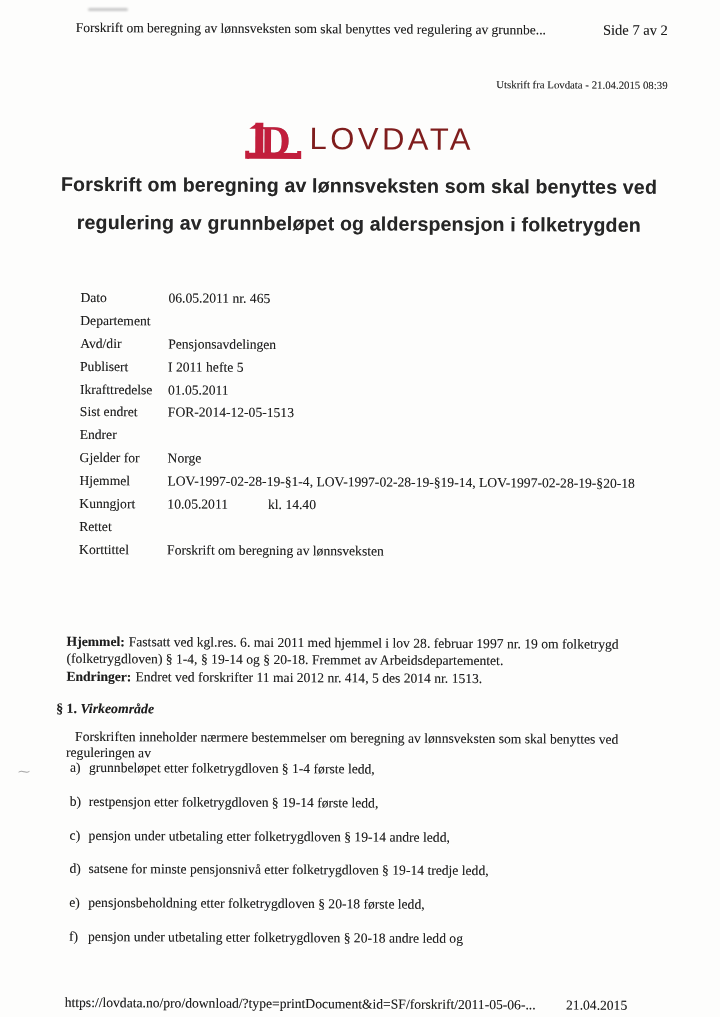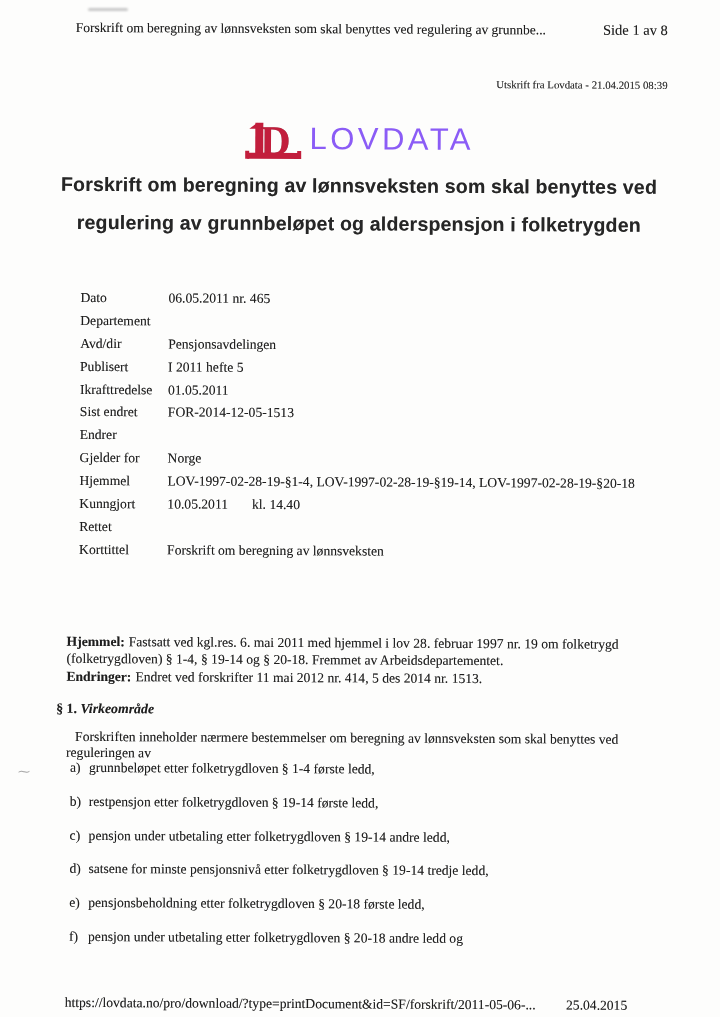--- a/index.html
+++ b/index.html
@@ -24,37 +24,37 @@
     position:absolute;top:77px;right:52px;
     font-size:10.8px;color:#2a2a2a;
   }
 
   
   .logo{position:absolute;top:110px;left:0;width:720px;height:58px;
     display:flex;align-items:center;justify-content:center;}
   .logo svg{display:block;}
   .wordmark{
     font-family:"Liberation Sans","DejaVu Sans",sans-serif;
-    font-size:31px;font-weight:400;letter-spacing:3.5px;color:#8b5cf6;
+    font-size:31px;font-weight:400;letter-spacing:3.5px;color:#7f1d1d;
     margin-left:7px;text-shadow:none;
   }
 
   
   .title{
     position:absolute;top:167px;left:30px;width:660px;margin:0;
     font-family:"Liberation Sans","DejaVu Sans",sans-serif;
     font-size:19.5px;font-weight:700;color:#262626;
     text-align:center;line-height:37.5px;letter-spacing:0.2px;
   }
 
   
   .meta{position:absolute;top:291px;left:82px;font-size:13.6px;}
   .meta-row{display:flex;height:22.9px;align-items:baseline;white-space:nowrap;}
   .meta-label{width:88px;flex:0 0 88px;}
-  .meta-value2{margin-left:24px;}
+  .meta-value2{margin-left:40px;}
 
   
   .hjemmel-block{position:absolute;top:634px;left:70px;width:600px;
     font-size:13.6px;line-height:17.3px;}
   .b{font-weight:700;}
   .bi{font-weight:700;font-style:italic;}
   .lbl{margin-right:4px;}
 
   .section-heading{position:absolute;top:702px;left:60px;font-size:13.8px;}
 
@@ -79,21 +79,21 @@
 </style>
 </head>
 <body>
 
 <div class="page">
   <div class="artifact1"></div>
   <div class="skew">
 
     <div class="running-header">
       <span>Forskrift om beregning av lønnsveksten som skal benyttes ved regulering av grunnbe...</span>
-      <span class="page-indicator">Side 1 av 8</span>
+      <span class="page-indicator">Side 7 av 2</span>
     </div>
 
     <div class="print-info">Utskrift fra Lovdata - 21.04.2015 08:39</div>
 
     <div class="logo">
       <svg width="58" height="48" viewBox="0 0 58 48" aria-hidden="true">
         <g fill="#C21E3C">
           <polygon points="13,8 13,14 5,14"></polygon>
           <rect x="11" y="8" width="8" height="32"></rect>
           <text x="16" y="40" font-family="Liberation Serif, DejaVu Serif, serif" font-weight="bold" font-size="42">D</text>
@@ -197,18 +197,18 @@
       <div class="item">
         <span class="marker">e)</span><span>pensjonsbeholdning etter folketrygdloven § 20-18 første ledd,</span>
       </div>
       <div class="item">
         <span class="marker">f)</span><span>pensjon under utbetaling etter folketrygdloven § 20-18 andre ledd og</span>
       </div>
     </div>
 
     <div class="footer">
       <span>https://lovdata.no/pro/download/?type=printDocument&amp;id=SF/forskrift/2011-05-06-...</span>
-      <span class="footer-date">25.04.2015</span>
+      <span class="footer-date">21.04.2015</span>
     </div>
 
     <span class="artifact2">⁓</span>
   </div>
 </div>
 
 </body></html>

